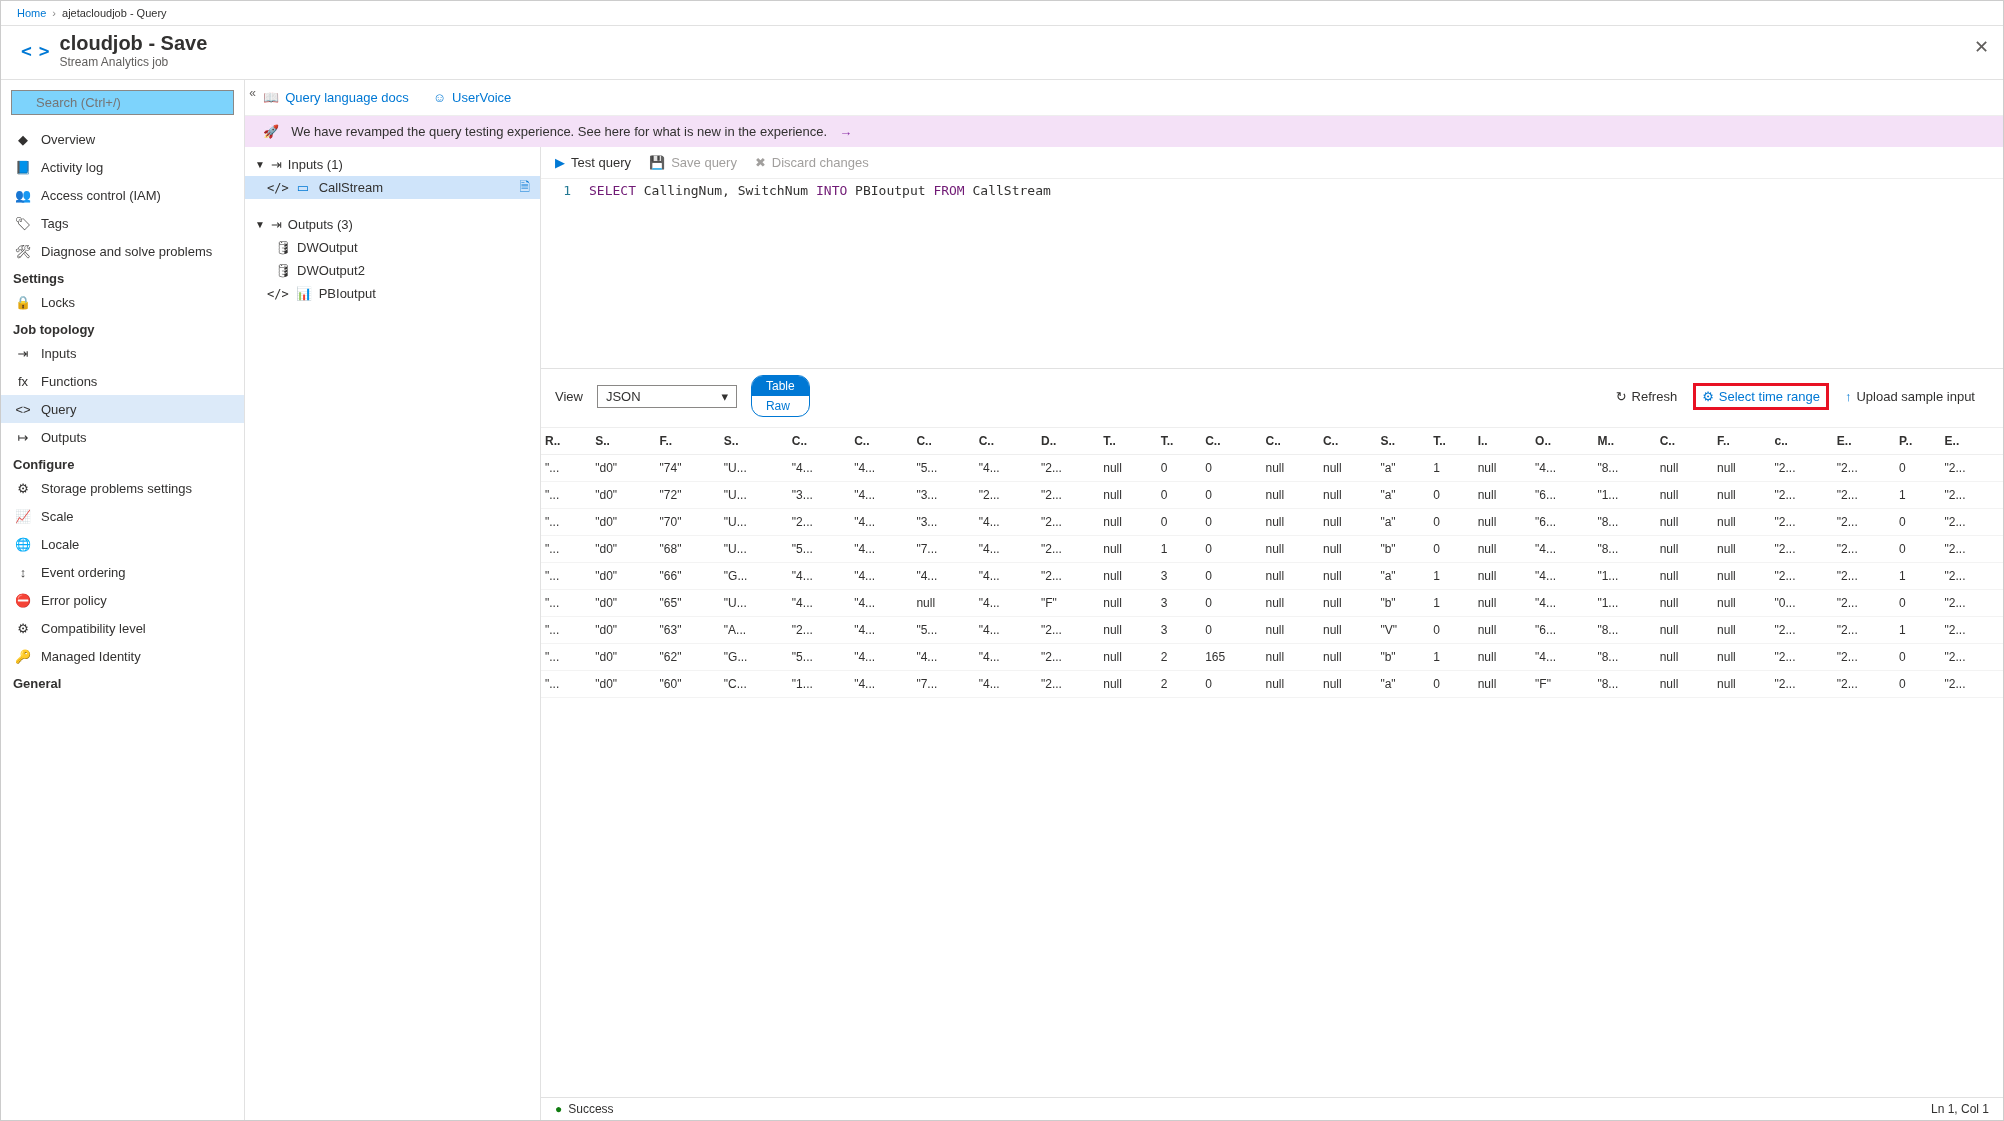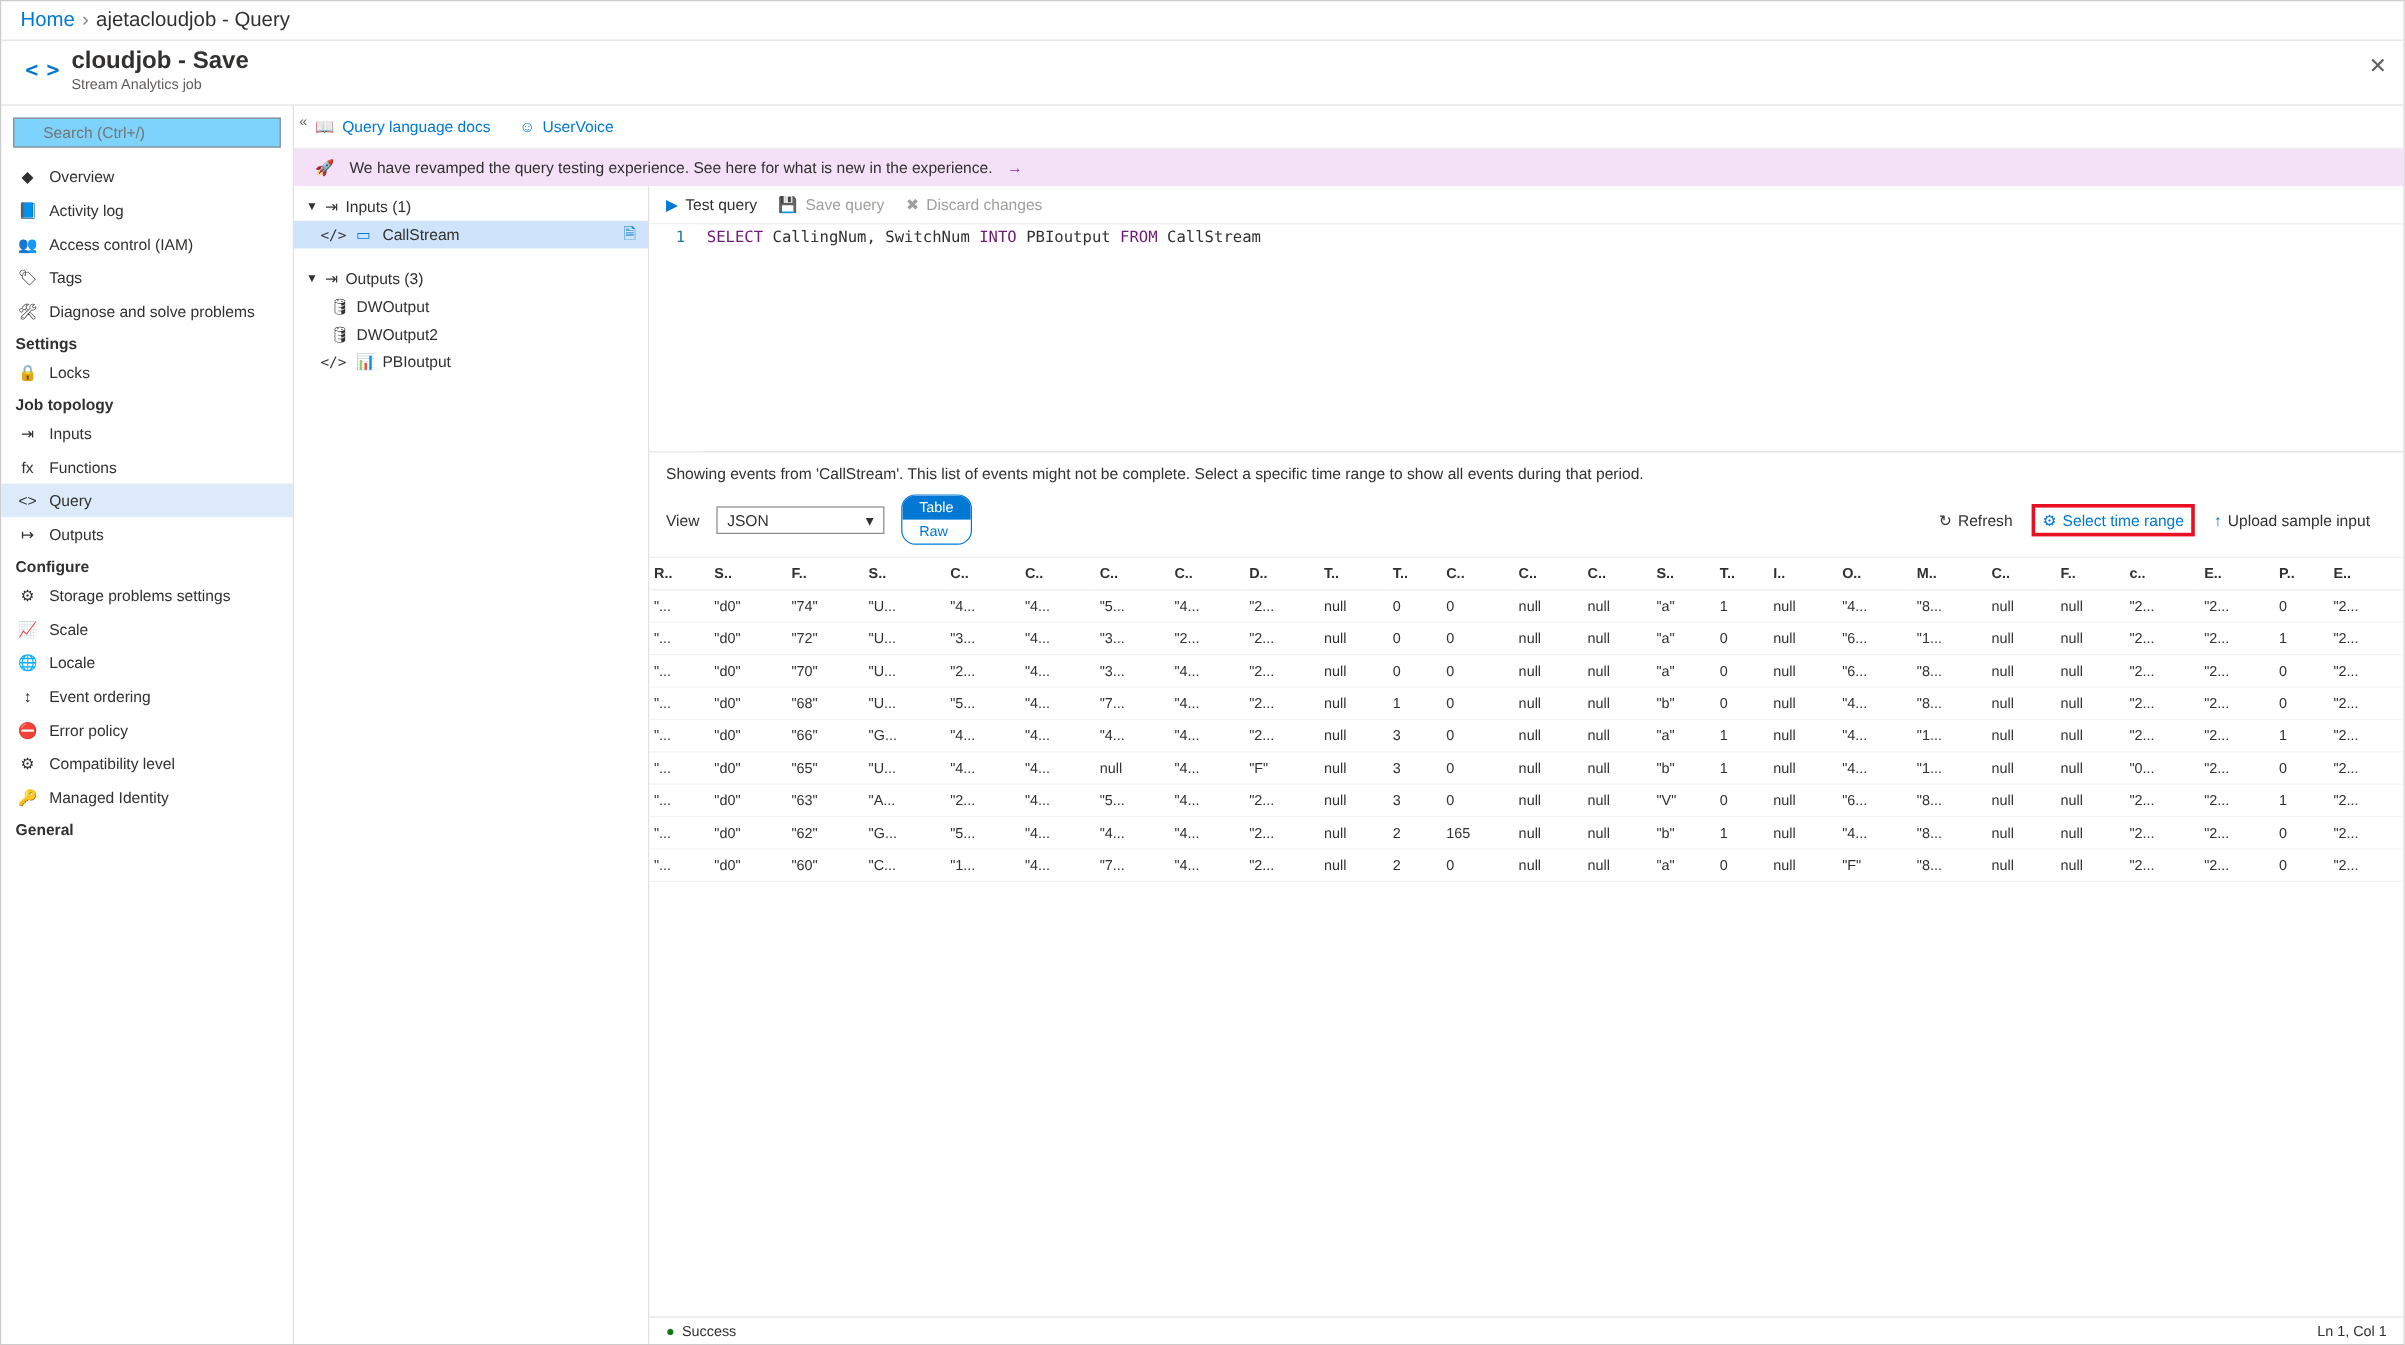--- a/index.html
+++ b/index.html
@@ -1,18 +1,18 @@
 <!DOCTYPE html>
 <html><head>
 <meta charset="utf-8">
 <style>
 * { box-sizing: border-box; margin: 0; padding: 0; }
 body { font-family: "Segoe UI", Arial, sans-serif; font-size: 13px; color: #323130; background: #fff; overflow: hidden; height: 100vh; }
 .app { display: flex; flex-direction: column; height: 100vh; border: 1px solid #ccc; }
-.breadcrumb-bar { padding: 6px 16px; border-bottom: 1px solid #e1e1e1; display: flex; gap: 6px; color: #323130; font-size: 17px; }
+.breadcrumb-bar { padding: 6px 16px; border-bottom: 1px solid #e1e1e1; display: flex; gap: 6px; color: #323130; font-size: 11px; }
 .breadcrumb-bar a { color: #0078d4; text-decoration: none; }
 .breadcrumb-bar .sep { color: #888; }
 .title-bar { display: flex; align-items: center; padding: 6px 16px 10px 20px; border-bottom: 1px solid #e1e1e1; position: relative; }
 .title-icon { color: #0078d4; font-weight: bold; font-size: 18px; margin-right: 12px; font-family: monospace; letter-spacing: -2px;}
 .title-text h1 { font-size: 20px; font-weight: 600; }
 .title-text .sub { font-size: 12px; color: #605e5c; }
 .close-x { position: absolute; right: 14px; top: 10px; font-size: 18px; color: #605e5c; cursor: pointer; }
 .body-row { flex: 1; display: flex; min-height: 0; }
 .sidebar { width: 244px; border-right: 1px solid #e1e1e1; display: flex; flex-direction: column; position: relative; }
 .collapse-handle { position: absolute; top: 6px; right: -12px; font-size: 12px; color: #605e5c; cursor: pointer; }
@@ -247,21 +247,20 @@
               <span>Discard changes</span>
             </div>
           </div>
 
           <div class="code-area">
             <div class="gutter">1</div>
             <div class="code"><span class="kw">SELECT</span><span> CallingNum, SwitchNum </span><span class="kw">INTO</span><span> PBIoutput </span><span class="kw">FROM</span><span> CallStream</span></div>
           </div>
 
           <div class="preview-pane">
-            <div class="desc">Showing events from 'CallStream'. This list of events might not be complete. Select a specific time range to show all events during that period.</div>
             <div class="controls-row">
               <span>View</span>
               <div class="select">JSON</div>
               <div class="seg">
                 <div class="opt active">Table</div>
                 <div class="opt">Raw</div>
               </div>
               <div class="right-controls">
                 <div class="ctl">
                   <span>↻</span>

